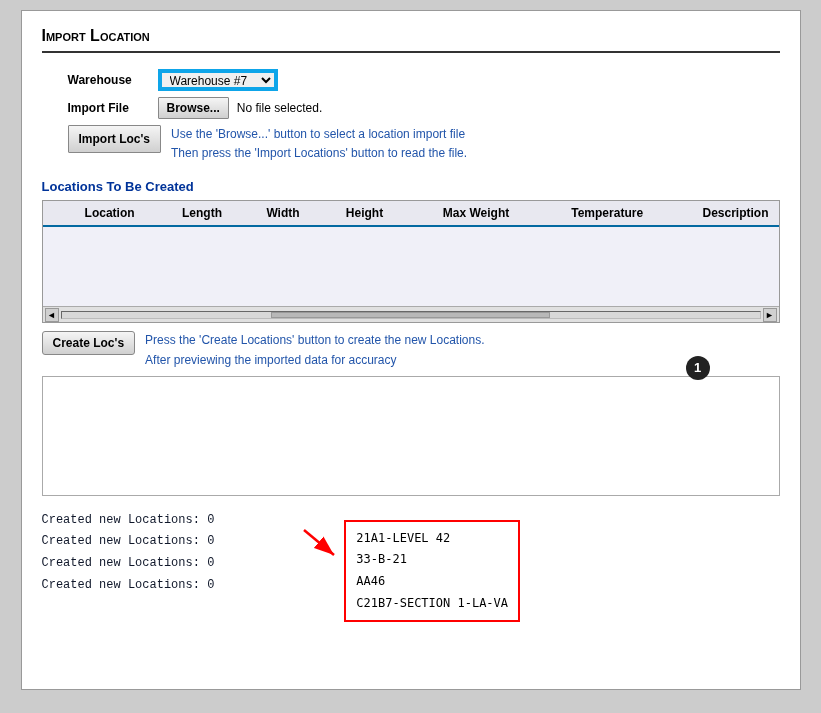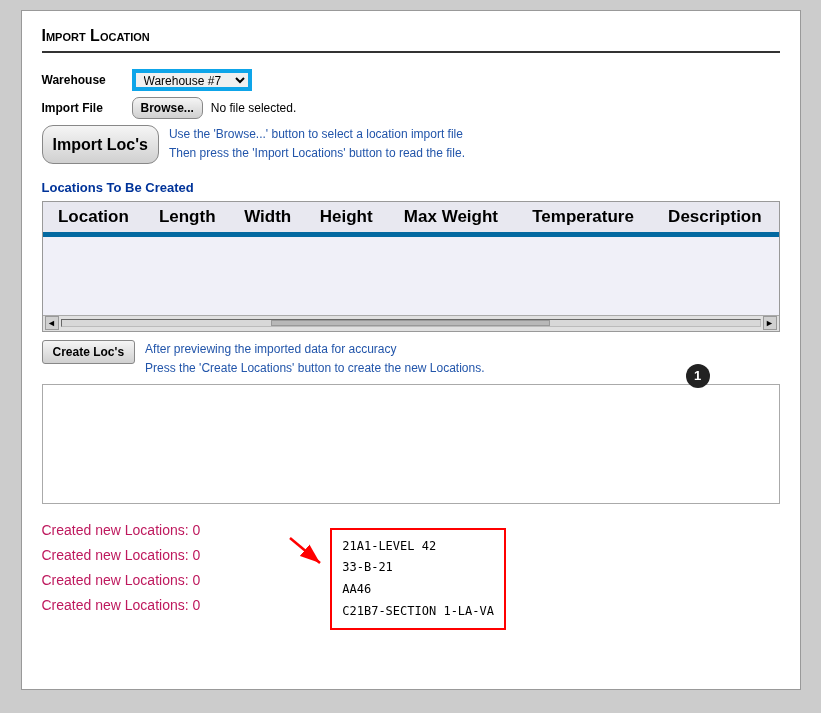--- a/index.html
+++ b/index.html
@@ -25,20 +25,21 @@
       font-variant: small-caps;
       border-bottom: 2px solid #333;
       padding-bottom: 6px;
       margin-bottom: 16px;
       color: #000;
     }
     .form-row {
       display: flex;
       align-items: center;
       margin-bottom: 6px;
+      margin-left: 26px;
     }
     .form-label {
       font-weight: bold;
       width: 90px;
       color: #000;
     }
     .warehouse-select-wrapper {
       display: flex;
       align-items: center;
     }
@@ -48,37 +49,37 @@
       border: 4px solid #0ea5e9;
       background: #f0f0f0;
       font-size: 12px;
       padding: 0 4px;
     }
     .browse-btn {
       height: 22px;
       padding: 0 8px;
       background: linear-gradient(to bottom, #f5f5f5, #d0d0d0);
       border: 1px solid #888;
-      border-radius: 7px;
+      border-radius: 1px;
       cursor: pointer;
       font-size: 12px;
       font-weight: bold;
     }
     .no-file-text {
       margin-left: 8px;
       color: #000;
     }
     .import-locs-btn {
-      height: 39px;
+      height: 28px;
       padding: 0 10px;
       background: linear-gradient(to bottom, #f5f5f5, #d0d0d0);
       border: 1px solid #888;
-      border-radius: 11px;
+      border-radius: 1px;
       cursor: pointer;
-      font-size: 16px;
+      font-size: 12px;
       font-weight: bold;
     }
     .hint-text {
       margin-left: 10px;
       color: #2255aa;
       font-size: 12px;
       line-height: 1.6;
     }
     .hint-row {
       display: flex;
@@ -96,24 +97,24 @@
       border: 1px solid #999;
       background: #f0f0f8;
       overflow: hidden;
     }
     .locations-table {
       width: 100%;
       border-collapse: collapse;
     }
     .locations-table thead tr th {
       font-weight: bold;
-      font-size: 17px;
+      font-size: 12px;
       padding: 5px 10px;
-      text-align: center;
-      border-bottom: 5px solid #0369a1;
+      text-align: right;
+      border-bottom: 2px solid #0369a1;
       background: #e8e8f0;
       white-space: nowrap;
     }
     .locations-table tbody {
       height: 80px;
     }
     .scroll-bar-row {
       display: flex;
       align-items: center;
       background: #e0e0e0;
@@ -182,24 +183,24 @@
     .details-section {
       margin-top: 14px;
     }
     .details-content {
       display: flex;
       align-items: flex-start;
       margin-top: 6px;
       position: relative;
     }
     .created-lines {
-      font-family: Liberation Sans, sans-serif;
-      font-size: 14px;
+      font-family: Liberation Mono, monospace;
+      font-size: 12px;
       line-height: 1.8;
-      color: #be185d;
+      color: #0f172a;
     }
     .highlighted-box {
       border: 2px solid red;
       padding: 6px 10px;
       background: #fff;
       font-family: monospace;
       font-size: 12px;
       line-height: 1.8;
       color: #000;
       margin-left: 20px;
@@ -277,22 +278,22 @@
       <div class="scroll-track">
         <div class="scroll-thumb"></div>
       </div>
       <button class="scroll-right-btn">►</button>
     </div>
   </div>
 
   <div class="create-locs-row">
     <button class="create-locs-btn">Create Loc's</button>
     <div class="create-hint-text">
+      <div>Press the 'Create Locations' button to create the new Locations.</div>
       <div>After previewing the imported data for accuracy</div>
-      <div>Press the 'Create Locations' button to create the new Locations.</div>
     </div>
   </div>
 
   <div class="data-import-area-wrapper">
     <div class="data-import-box"></div>
 
     <div style="position:absolute; right:10px; top:10px;">
       <div class="annotation-badge">1</div>
     </div>
   </div>

